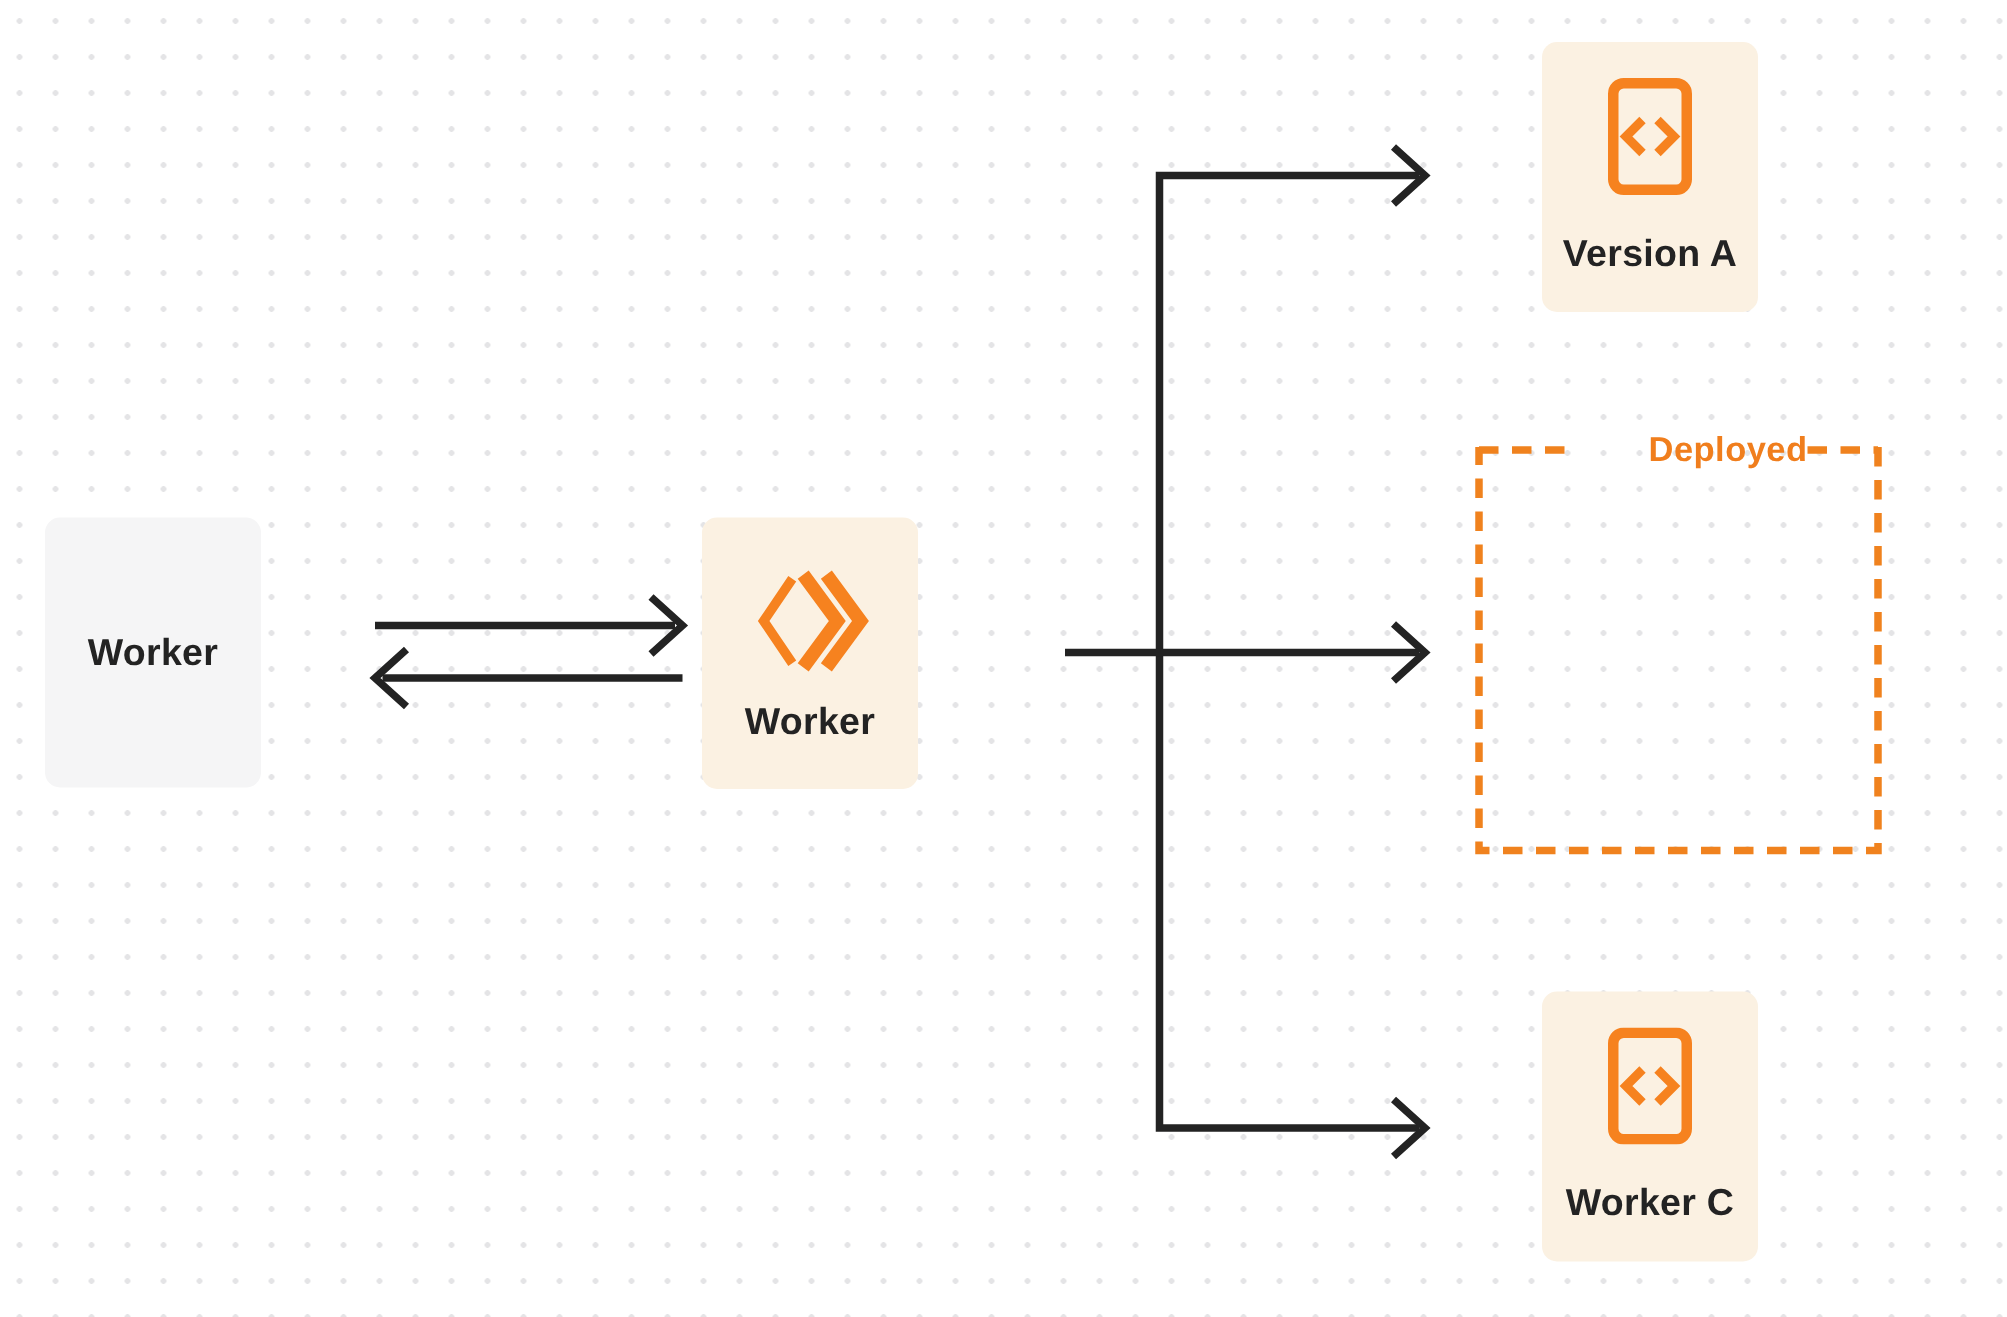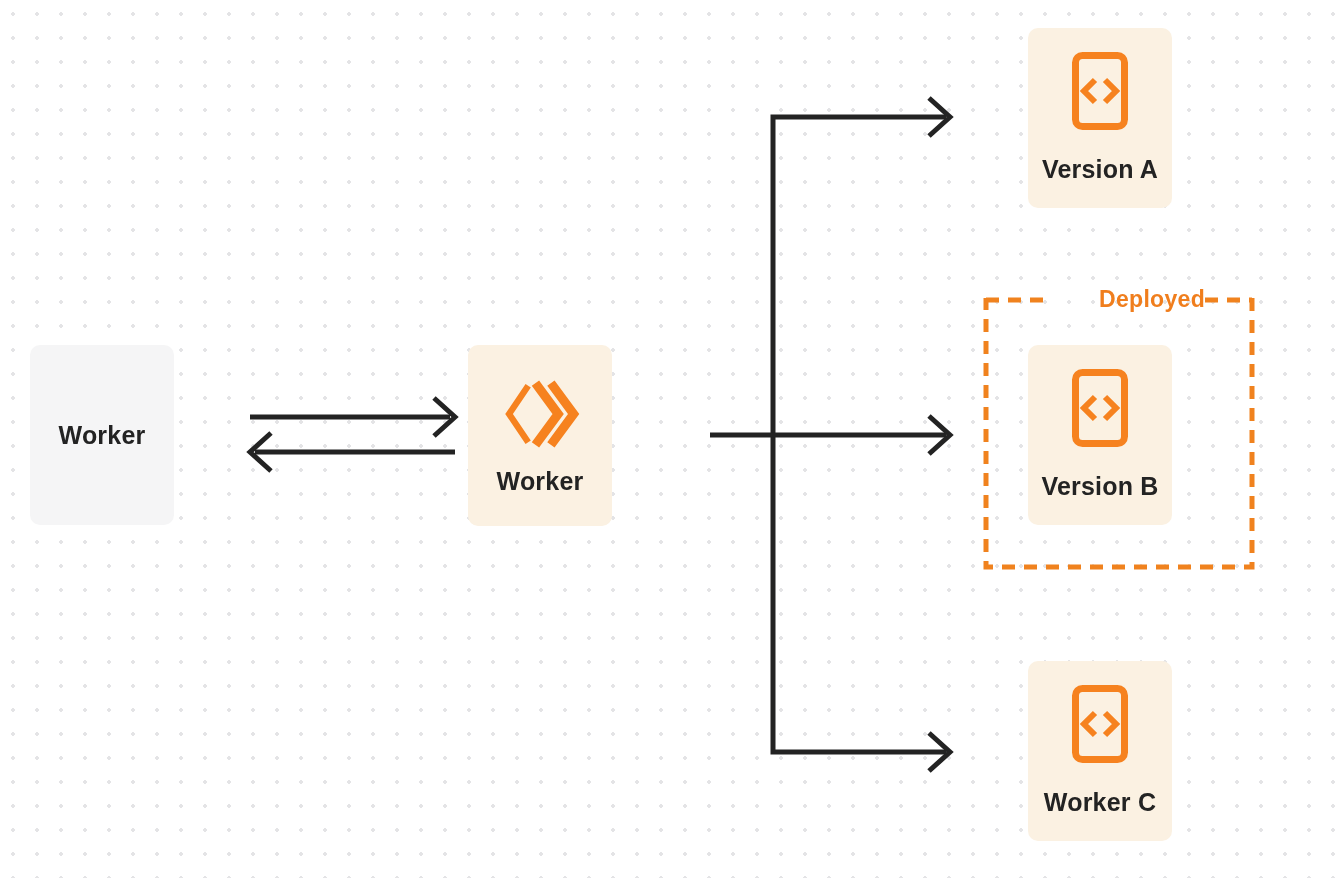--- a/index.html
+++ b/index.html
@@ -121,30 +121,20 @@
     <span class="icon-wrap">
       <svg width="56" height="78" viewBox="0 0 56 78" fill="none">
         <rect x="3.5" y="3.5" width="49" height="71" rx="7" stroke="#f6821f" stroke-width="7"></rect>
         <path d="M23,28 L12,39 L23,50" stroke="#f6821f" stroke-width="6"></path>
         <path d="M33,28 L44,39 L33,50" stroke="#f6821f" stroke-width="6"></path>
       </svg>
     </span>
     <div class="node-label">Version A</div>
   </div>
 
-  <div class="node node--cream" style="left:1028px; top:345px;">
-    <span class="icon-wrap">
-      <svg width="56" height="78" viewBox="0 0 56 78" fill="none">
-        <rect x="3.5" y="3.5" width="49" height="71" rx="7" stroke="#f6821f" stroke-width="7"></rect>
-        <path d="M23,28 L12,39 L23,50" stroke="#f6821f" stroke-width="6"></path>
-        <path d="M33,28 L44,39 L33,50" stroke="#f6821f" stroke-width="6"></path>
-      </svg>
-    </span>
-    <div class="node-label">Version B</div>
-  </div>
 
   <div class="node node--cream" style="left:1028px; top:661px;">
     <span class="icon-wrap">
       <svg width="56" height="78" viewBox="0 0 56 78" fill="none">
         <rect x="3.5" y="3.5" width="49" height="71" rx="7" stroke="#f6821f" stroke-width="7"></rect>
         <path d="M23,28 L12,39 L23,50" stroke="#f6821f" stroke-width="6"></path>
         <path d="M33,28 L44,39 L33,50" stroke="#f6821f" stroke-width="6"></path>
       </svg>
     </span>
     <div class="node-label">Worker C</div>

